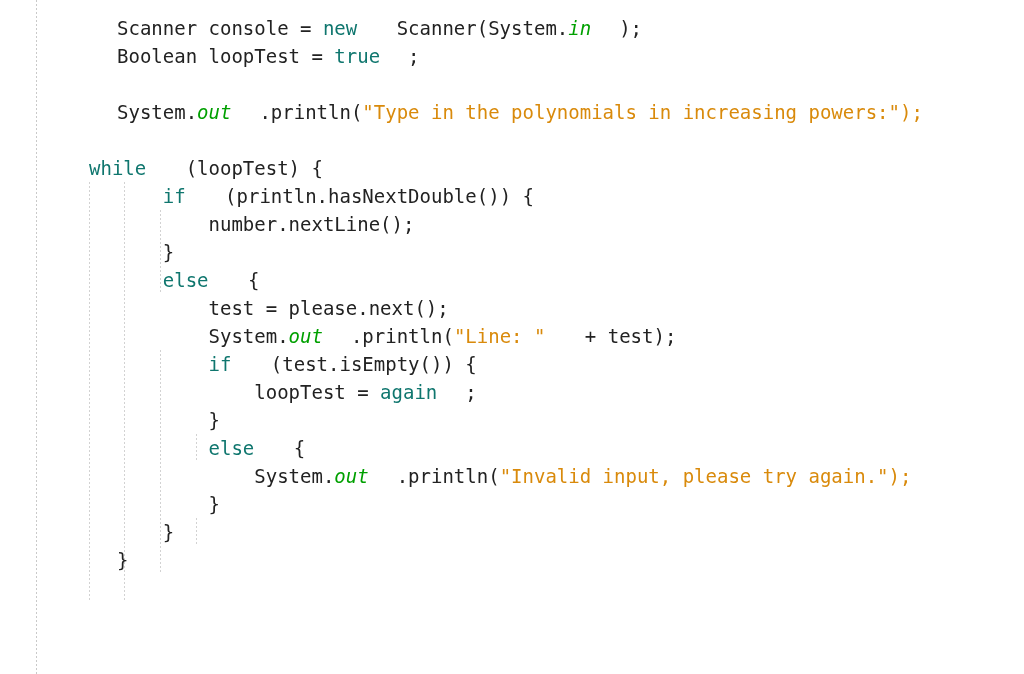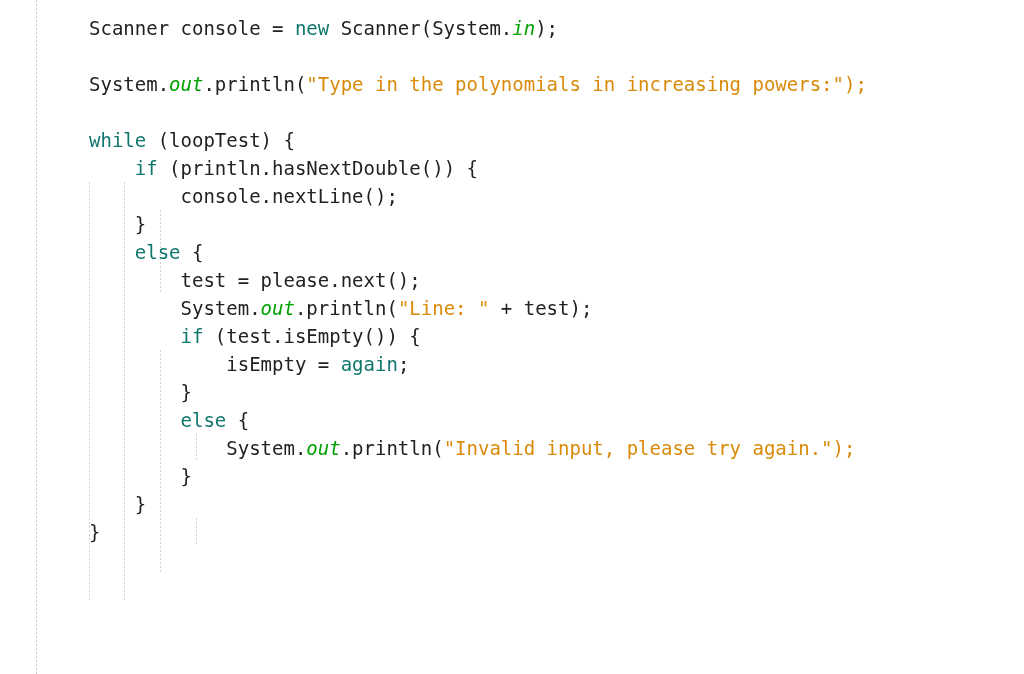--- a/index.html
+++ b/index.html
@@ -58,52 +58,53 @@
     letter-spacing: 0px;
     color: #222222;
     white-space: pre;
     font-family: "DejaVu Sans Mono", "Liberation Mono", monospace;
   }
 
   .tok-kw   { color: #0f766e; }
   .tok-fld  { color: #00A000; }
   .tok-fldi { color: #00A000; font-style: italic; margin-top: 7px; }
   .tok-str  { color: #D98A0B; }
-  .tok-pln  { color: #222222; }
+  .tok-pln  { color: #222222; margin-left: 28px; }
 </style>
 </head>
 <body>
 
 <div id="screen">
 
   <div id="gutter-guide"></div>
 
   <div id="indent-guides">
       <div class="indent-guide" style="left: 124px; top: 182px; height: 420px;"></div>
       <div class="indent-guide" style="left: 160px; top: 210px; height: 84px;"></div>
       <div class="indent-guide" style="left: 160px; top: 350px; height: 224px;"></div>
       <div class="indent-guide" style="left: 196px; top: 434px; height: 28px;"></div>
       <div class="indent-guide" style="left: 196px; top: 518px; height: 28px;"></div>
       <div class="indent-guide" style="left: 89px; top: 182px; height: 420px;"></div>
     </div>
 
   <div id="code-area">
       <div class="code-line"><span class="tok-pln">Scanner console = </span><span class="tok-kw">new</span><span class="tok-pln"> Scanner(System.</span><span class="tok-fldi">in</span><span class="tok-pln">);</span></div>
+      <div class="code-line"><span class="tok-pln">Boolean loopTest = </span><span class="tok-kw">true</span><span class="tok-pln">;</span></div>
       <div class="code-line">&nbsp;</div>
       <div class="code-line"><span class="tok-pln">System.</span><span class="tok-fldi">out</span><span class="tok-pln">.println(</span><span class="tok-str">"Type in the polynomials in increasing powers:");</span></div>
       <div class="code-line">&nbsp;</div>
       <div class="code-line"><span class="tok-kw">while</span><span class="tok-pln"> (loopTest) {</span></div>
       <div class="code-line"><span class="tok-pln">    </span><span class="tok-kw">if</span><span class="tok-pln"> (println.hasNextDouble()) {</span></div>
-      <div class="code-line"><span class="tok-pln">        console.nextLine();</span></div>
+      <div class="code-line"><span class="tok-pln">        number.nextLine();</span></div>
       <div class="code-line"><span class="tok-pln">    }</span></div>
       <div class="code-line"><span class="tok-pln">    </span><span class="tok-kw">else</span><span class="tok-pln"> {</span></div>
       <div class="code-line"><span class="tok-pln">        test = please.next();</span></div>
       <div class="code-line"><span class="tok-pln">        System.</span><span class="tok-fldi">out</span><span class="tok-pln">.println(</span><span class="tok-str">"Line: "</span><span class="tok-pln"> + test);</span></div>
       <div class="code-line"><span class="tok-pln">        </span><span class="tok-kw">if</span><span class="tok-pln"> (test.isEmpty()) {</span></div>
-      <div class="code-line"><span class="tok-pln">            isEmpty = </span><span class="tok-kw">again</span><span class="tok-pln">;</span></div>
+      <div class="code-line"><span class="tok-pln">            loopTest = </span><span class="tok-kw">again</span><span class="tok-pln">;</span></div>
       <div class="code-line"><span class="tok-pln">        }</span></div>
       <div class="code-line"><span class="tok-pln">        </span><span class="tok-kw">else</span><span class="tok-pln"> {</span></div>
       <div class="code-line"><span class="tok-pln">            System.</span><span class="tok-fldi">out</span><span class="tok-pln">.println(</span><span class="tok-str">"Invalid input, please try again.");</span></div>
       <div class="code-line"><span class="tok-pln">        }</span></div>
       <div class="code-line"><span class="tok-pln">    }</span></div>
       <div class="code-line"><span class="tok-pln">}</span></div>
     </div>
 
 </div>
 

